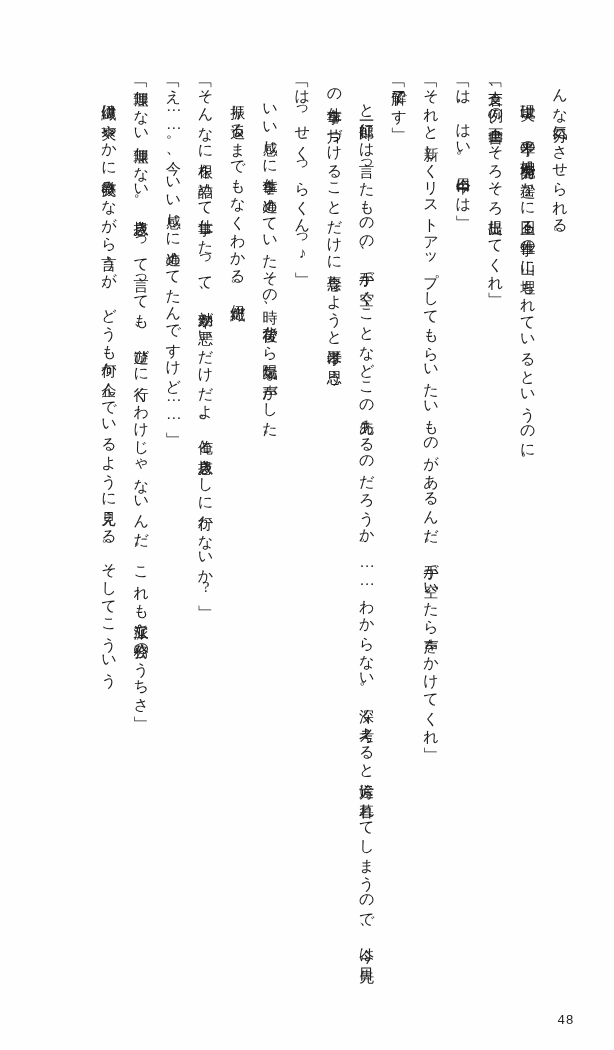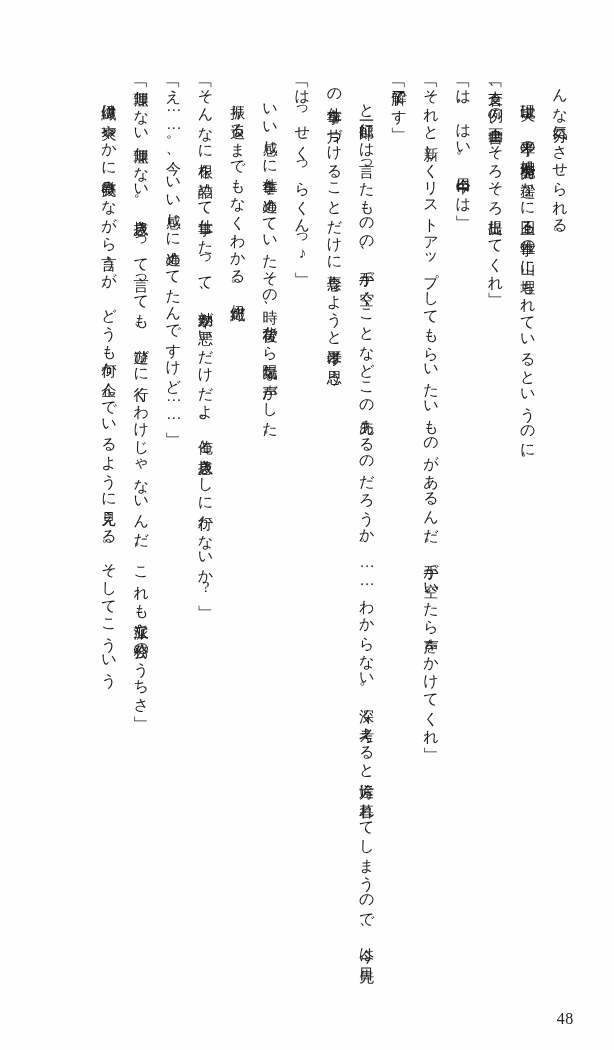--- a/index.html
+++ b/index.html
@@ -45,22 +45,22 @@
   .text-block p.noindent {
     text-indent: 0;
   }
   .text-block p.quote {
     text-indent: 0;
   }
   .page-number {
     position: absolute;
     right: 40px;
     bottom: 22px;
-    font-size: 16px;
-    font-family: Liberation Serif, serif;
+    font-size: 13px;
+    font-family: Liberation Mono, monospace;
     color: #222;
     letter-spacing: 0.04em;
   }
 </style>
 </head>
 <body>
 
 <div class="page">
 
   <div class="text-block">

